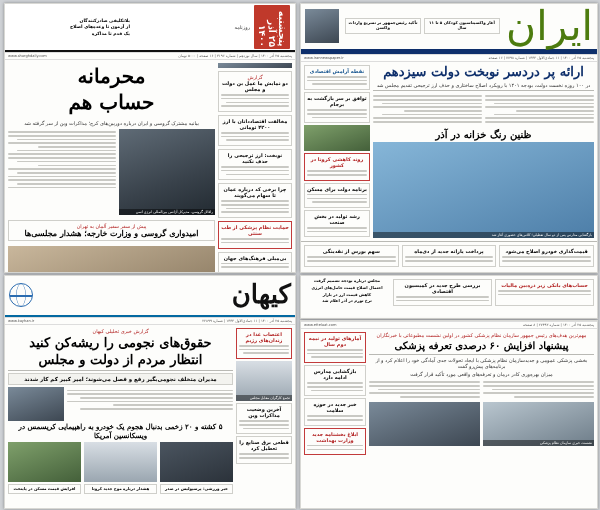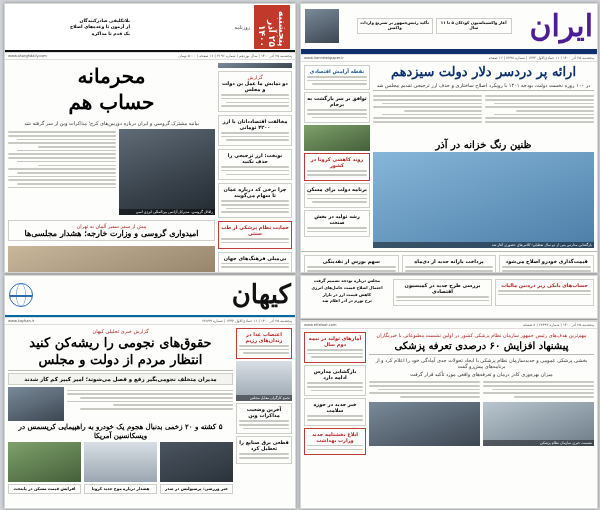--- a/index.html
+++ b/index.html
@@ -75,21 +75,21 @@
     background:#c0392b;color:#fff;font-size:9px;font-weight:bold;
     padding:2px 3px;border-radius:1px;writing-mode:vertical-rl;
     height:40px;display:flex;align-items:center;justify-content:center;
   }
   .sh-grid{display:flex;direction:rtl;gap:3px;padding:3px;}
   .sh-col{display:flex;flex-direction:column;gap:3px;}
 
   
   #iran{left:300px;top:3px;width:296px;height:268px;}
   .ir-logo{
-    font-family:"DejaVu Serif",serif;font-weight:bold;font-size:30px;color:#4c1d95;
+    font-family:"DejaVu Serif",serif;font-weight:normal;font-size:41px;color:#4d7c0f;
     letter-spacing:-1px;line-height:1;
   }
   .ir-bar{background:#0e2f6b;height:3px;width:100%;}
 
   
   #keyhan{left:4px;top:275px;width:290px;height:232px;}
   .kh-logo{
     font-family:"DejaVu Serif",serif;font-weight:bold;font-size:26px;color:#111;letter-spacing:-1px;
   }
   .globe{
@@ -261,21 +261,21 @@
       <div class="photo imgpl" style="width:34px;height:34px;"></div>
     </div>
     <div class="ir-bar"></div>
     <div class="dateline">
       <span>پنجشنبه ۲۵ آذر ۱۴۰۰ | ۱۱ جمادی‌الاول ۱۴۴۳ | شماره ۷۷۹۸ | ۱۶ صفحه</span>
       <span>www.irannewspaper.ir</span>
     </div>
 
     <div class="row" style="padding:3px;">
       <div class="grow stack">
-        <div class="headline" style="font-size:13px;color:#0e2f6b;">ارائه پر دردسر دلار دولت سیزدهم</div>
+        <div class="headline" style="font-size:13px;color:#0e2f6b;">ارائه پر دردسر نوبخت دولت سیزدهم</div>
         <div class="sub">در ۱۰۰ روزه نخست دولت، بودجه ۱۴۰۱ با رویکرد اصلاح ساختاری و حذف ارز ترجیحی تقدیم مجلس شد</div>
         <div class="thinline"></div>
         <div class="row">
           <div class="grow fake-lines">
             <i></i>
               <i></i>
               <i></i>
               <i></i>
               <i></i>
               <i></i>
@@ -286,21 +286,21 @@
             <i></i>
               <i></i>
               <i></i>
               <i></i>
               <i></i>
               <i></i>
               <i></i>
               <i></i>
           </div>
         </div>
-        <div class="headline" style="font-size:10px;margin-top:12px;">ظنین رنگ خزانه در آذر</div>
+        <div class="headline" style="font-size:10px;margin-top:2px;">ظنین رنگ خزانه در آذر</div>
         <div class="photo imgkids" style="height:96px;">
           <div class="cap">بازگشایی مدارس پس از دو سال تعطیلی؛ کلاس‌های حضوری آغاز شد</div>
         </div>
       </div>
       <div class="stack" style="width:66px;">
         <div class="box">
           <div class="tinyhead bluehead">نقطه آرامش اقتصادی</div>
           <div class="fake-lines">
               <i></i>
               <i></i>

